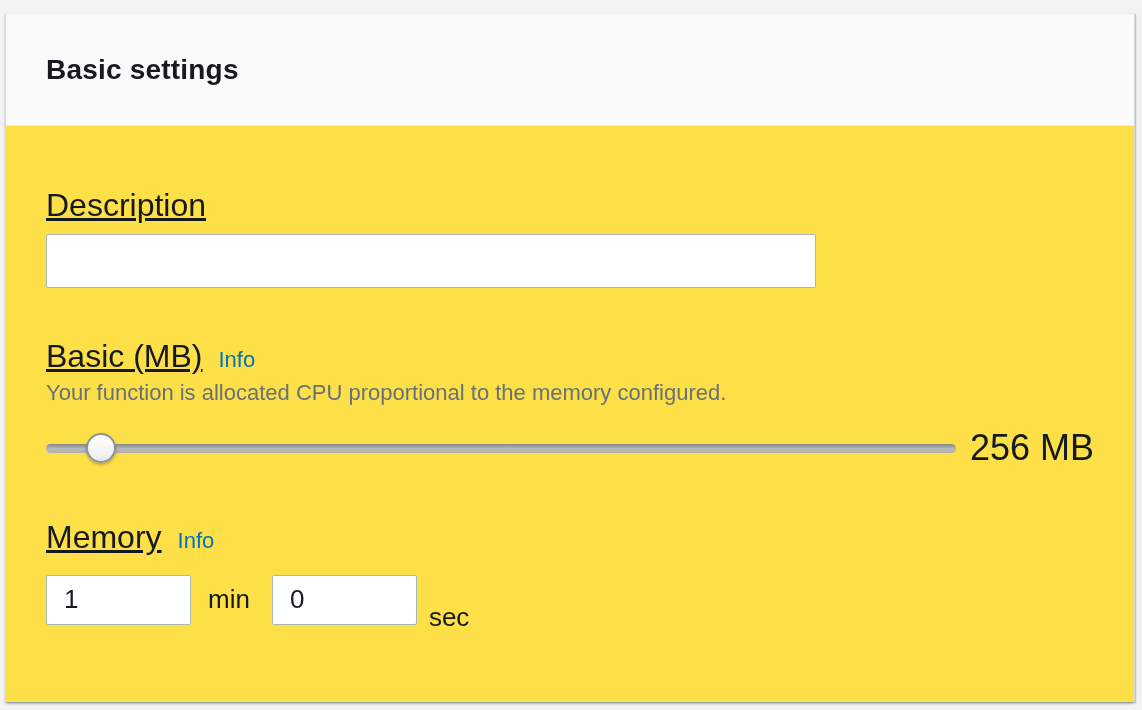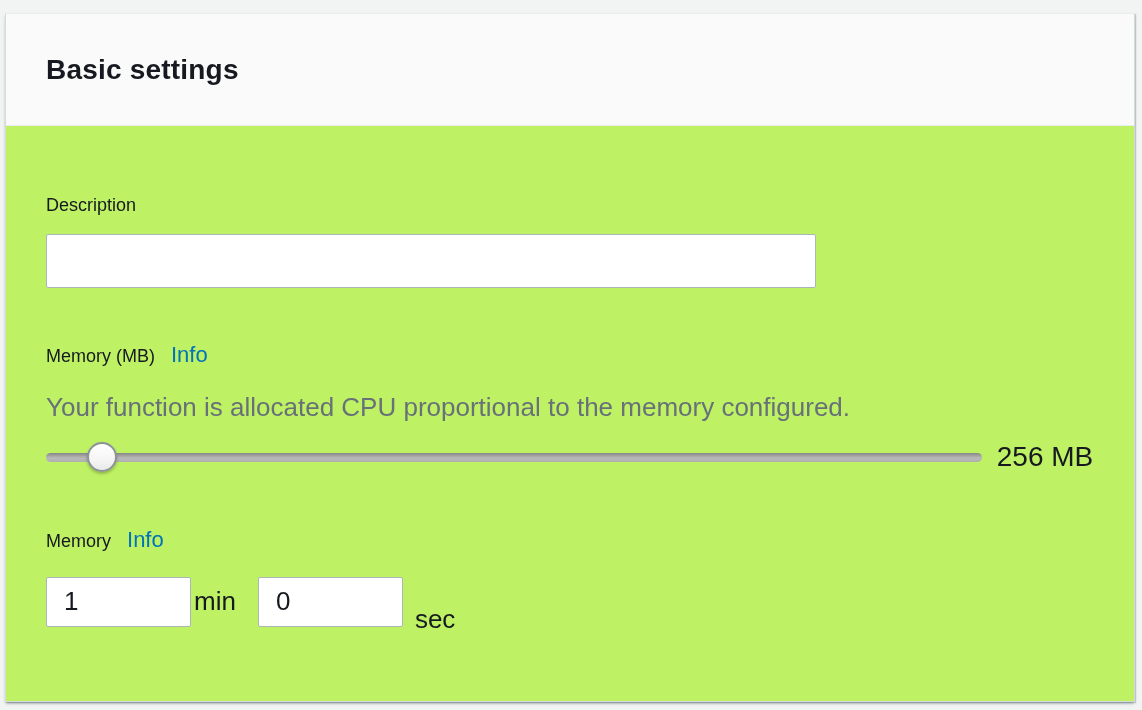--- a/index.html
+++ b/index.html
@@ -7,21 +7,21 @@
     width: 1142px; height: 710px;
     background: #f2f3f3;
     font-family: "Liberation Sans", sans-serif;
     color: #16191f;
     overflow: hidden;
   }
   .card {
     position: absolute;
     left: 5px; top: 13px;
     width: 1130px; height: 689px;
-    background: #bef264;
+    background: #fde047;
     border: 1px solid #d5dbdb;
     border-top-color: #eaeded;
     box-shadow: 0 2px 3px -1px rgba(0,28,36,0.45), 1px 1px 1px 0 rgba(0,28,36,0.15);
   }
   .card-header {
     height: 112px;
     background: #fafafa;
     border-bottom: 1px solid #eaeded;
     display: flex;
     align-items: center;
@@ -30,23 +30,24 @@
   .card-title {
     font-size: 28px;
     font-weight: bold;
     color: #16191f;
     letter-spacing: 0.2px;
   }
   .card-body {
     padding: 64px 40px 0 40px;
   }
   .field-label {
-    font-size: 18px;
+    font-size: 32px;
     color: #16191f;
     line-height: 30px;
+    text-decoration: underline;
   }
   .label-row {
     display: flex;
     align-items: baseline;
     gap: 16px;
   }
   .info-link {
     font-size: 22px;
     font-weight: normal;
     text-decoration: none;
@@ -61,22 +62,22 @@
     border-radius: 2px;
     background: #fff;
     font-family: "Liberation Sans", sans-serif;
     font-size: 24px;
     color: #16191f;
     padding: 0 16px;
     outline: none;
   }
   .memory-group { margin-top: 53px; }
   .helper-text {
-    margin-top: 21px;
-    font-size: 26px;
+    margin-top: 5px;
+    font-size: 22px;
     color: #687078;
     line-height: 30px;
   }
   .slider-row {
     margin-top: 19px;
     display: flex;
     align-items: center;
   }
   .slider {
     position: relative;
@@ -100,24 +101,24 @@
     width: 30px; height: 30px;
     border-radius: 50%;
     background: linear-gradient(180deg, #ffffff 0%, #f5f5f5 60%, #e9e9e9 100%);
     border: 2px solid #8b9398;
     box-shadow: 0 2px 3px rgba(0,0,0,0.25);
     cursor: grab;
   }
   .memory-value {
     flex: none;
     margin-left: 14px;
-    font-size: 28px;
+    font-size: 36px;
     color: #16191f;
     min-width: 98px;
-    text-align: center;
+    text-align: left;
   }
   .timeout-group { margin-top: 53px; }
   .timeout-inputs {
     margin-top: 12px;
     display: flex;
     align-items: center;
   }
   .timeout-input {
     width: 145px;
     height: 50px;
@@ -127,42 +128,42 @@
     font-family: "Liberation Sans", sans-serif;
     font-size: 26px;
     color: #16191f;
     padding: 0 0 0 17px;
     outline: none;
   }
   .unit-label {
     font-size: 26px;
     color: #16191f;
   }
-  .unit-min { margin-left: 3px; margin-right: 22px; }
+  .unit-min { margin-left: 17px; margin-right: 22px; }
   .unit-sec { margin-left: 12px; margin-top: 36px; }
 </style>
 </head>
 <body>
 
 <div class="card">
 
   <div class="card-header">
     <h1 class="card-title">Basic settings</h1>
   </div>
 
   <div class="card-body">
 
     <div class="description-group">
       <label class="field-label">Description</label>
       <input type="text" class="description-input" value="" style="">
     </div>
 
     <div class="memory-group">
       <div class="label-row">
-        <span class="field-label">Memory (MB)</span>
+        <span class="field-label">Basic (MB)</span>
         <a class="info-link" style="color: rgb(0, 115, 187);">Info</a>
       </div>
       <div class="helper-text">Your function is allocated CPU proportional to the memory configured.</div>
       <div class="slider-row">
         <div class="slider">
           <div class="slider-track"></div>
           <div class="slider-thumb" style="left: calc(6% - 15px);"></div>
         </div>
         <div class="memory-value">256 MB</div>
       </div>

